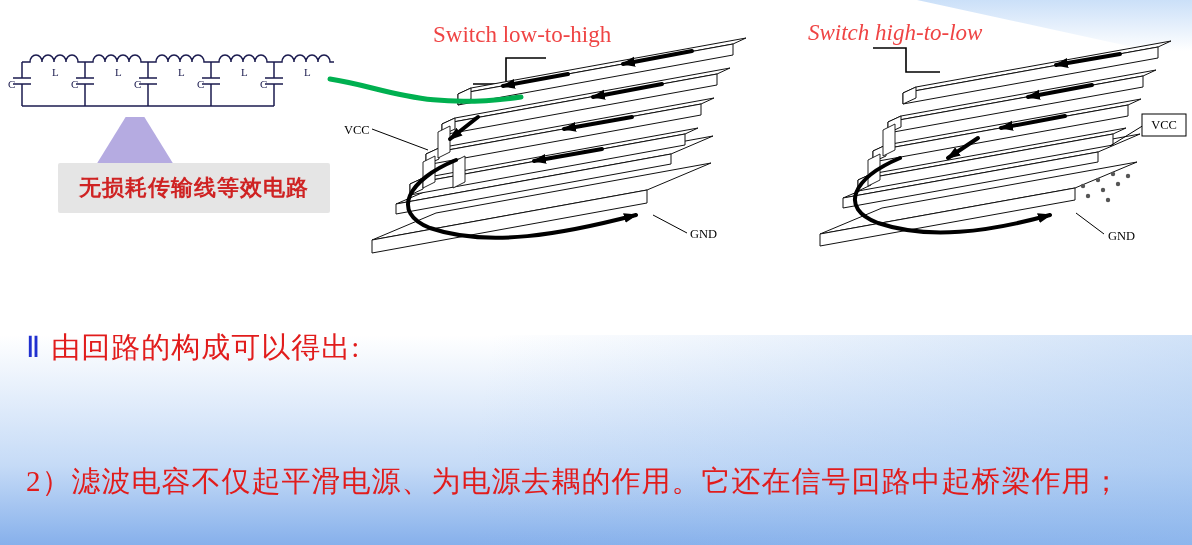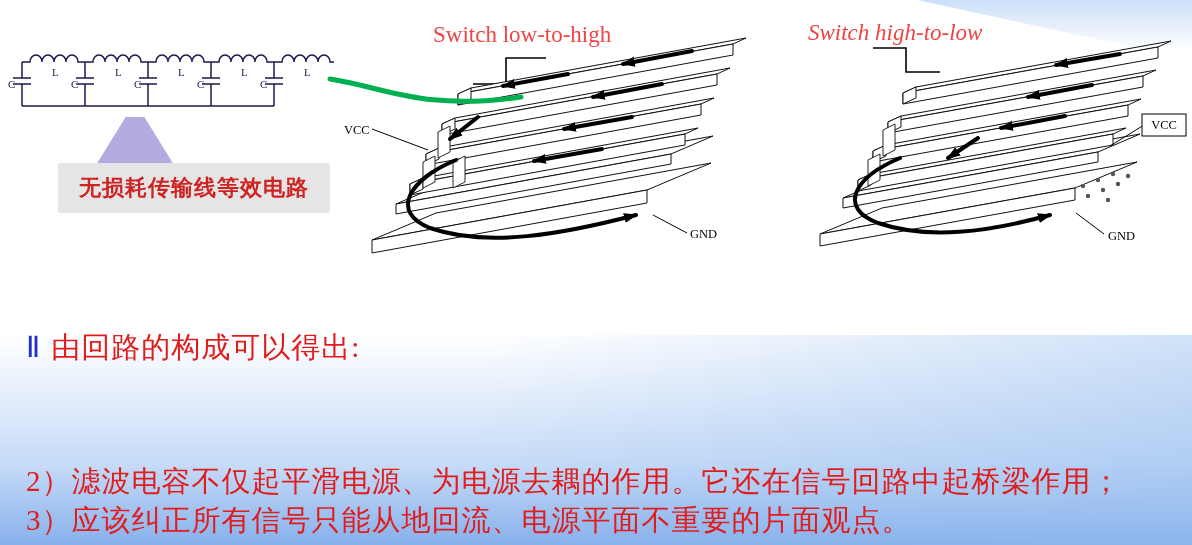--- a/index.html
+++ b/index.html
@@ -263,15 +263,14 @@
   </div>
 
   <svg class="green-svg" width="200" height="70" viewBox="0 0 200 70">
     <path d="M5,24 C60,32 95,56 196,42" stroke="#00b050" stroke-width="5" fill="none" stroke-linecap="round"></path>
   </svg>
 
   <div class="body-line heading">
     <span class="numeral">Ⅱ</span><span>由回路的构成可以得出:</span>
   </div>
   <div class="body-line pt2">2）滤波电容不仅起平滑电源、为电源去耦的作用。它还在信号回路中起桥梁作用；</div>
-  <div class="body-line pt3">3）应该纠正所有信号只能从地回流、电源平面不重要的片面观点。</div>
 
 </div>
 
 </body></html>

